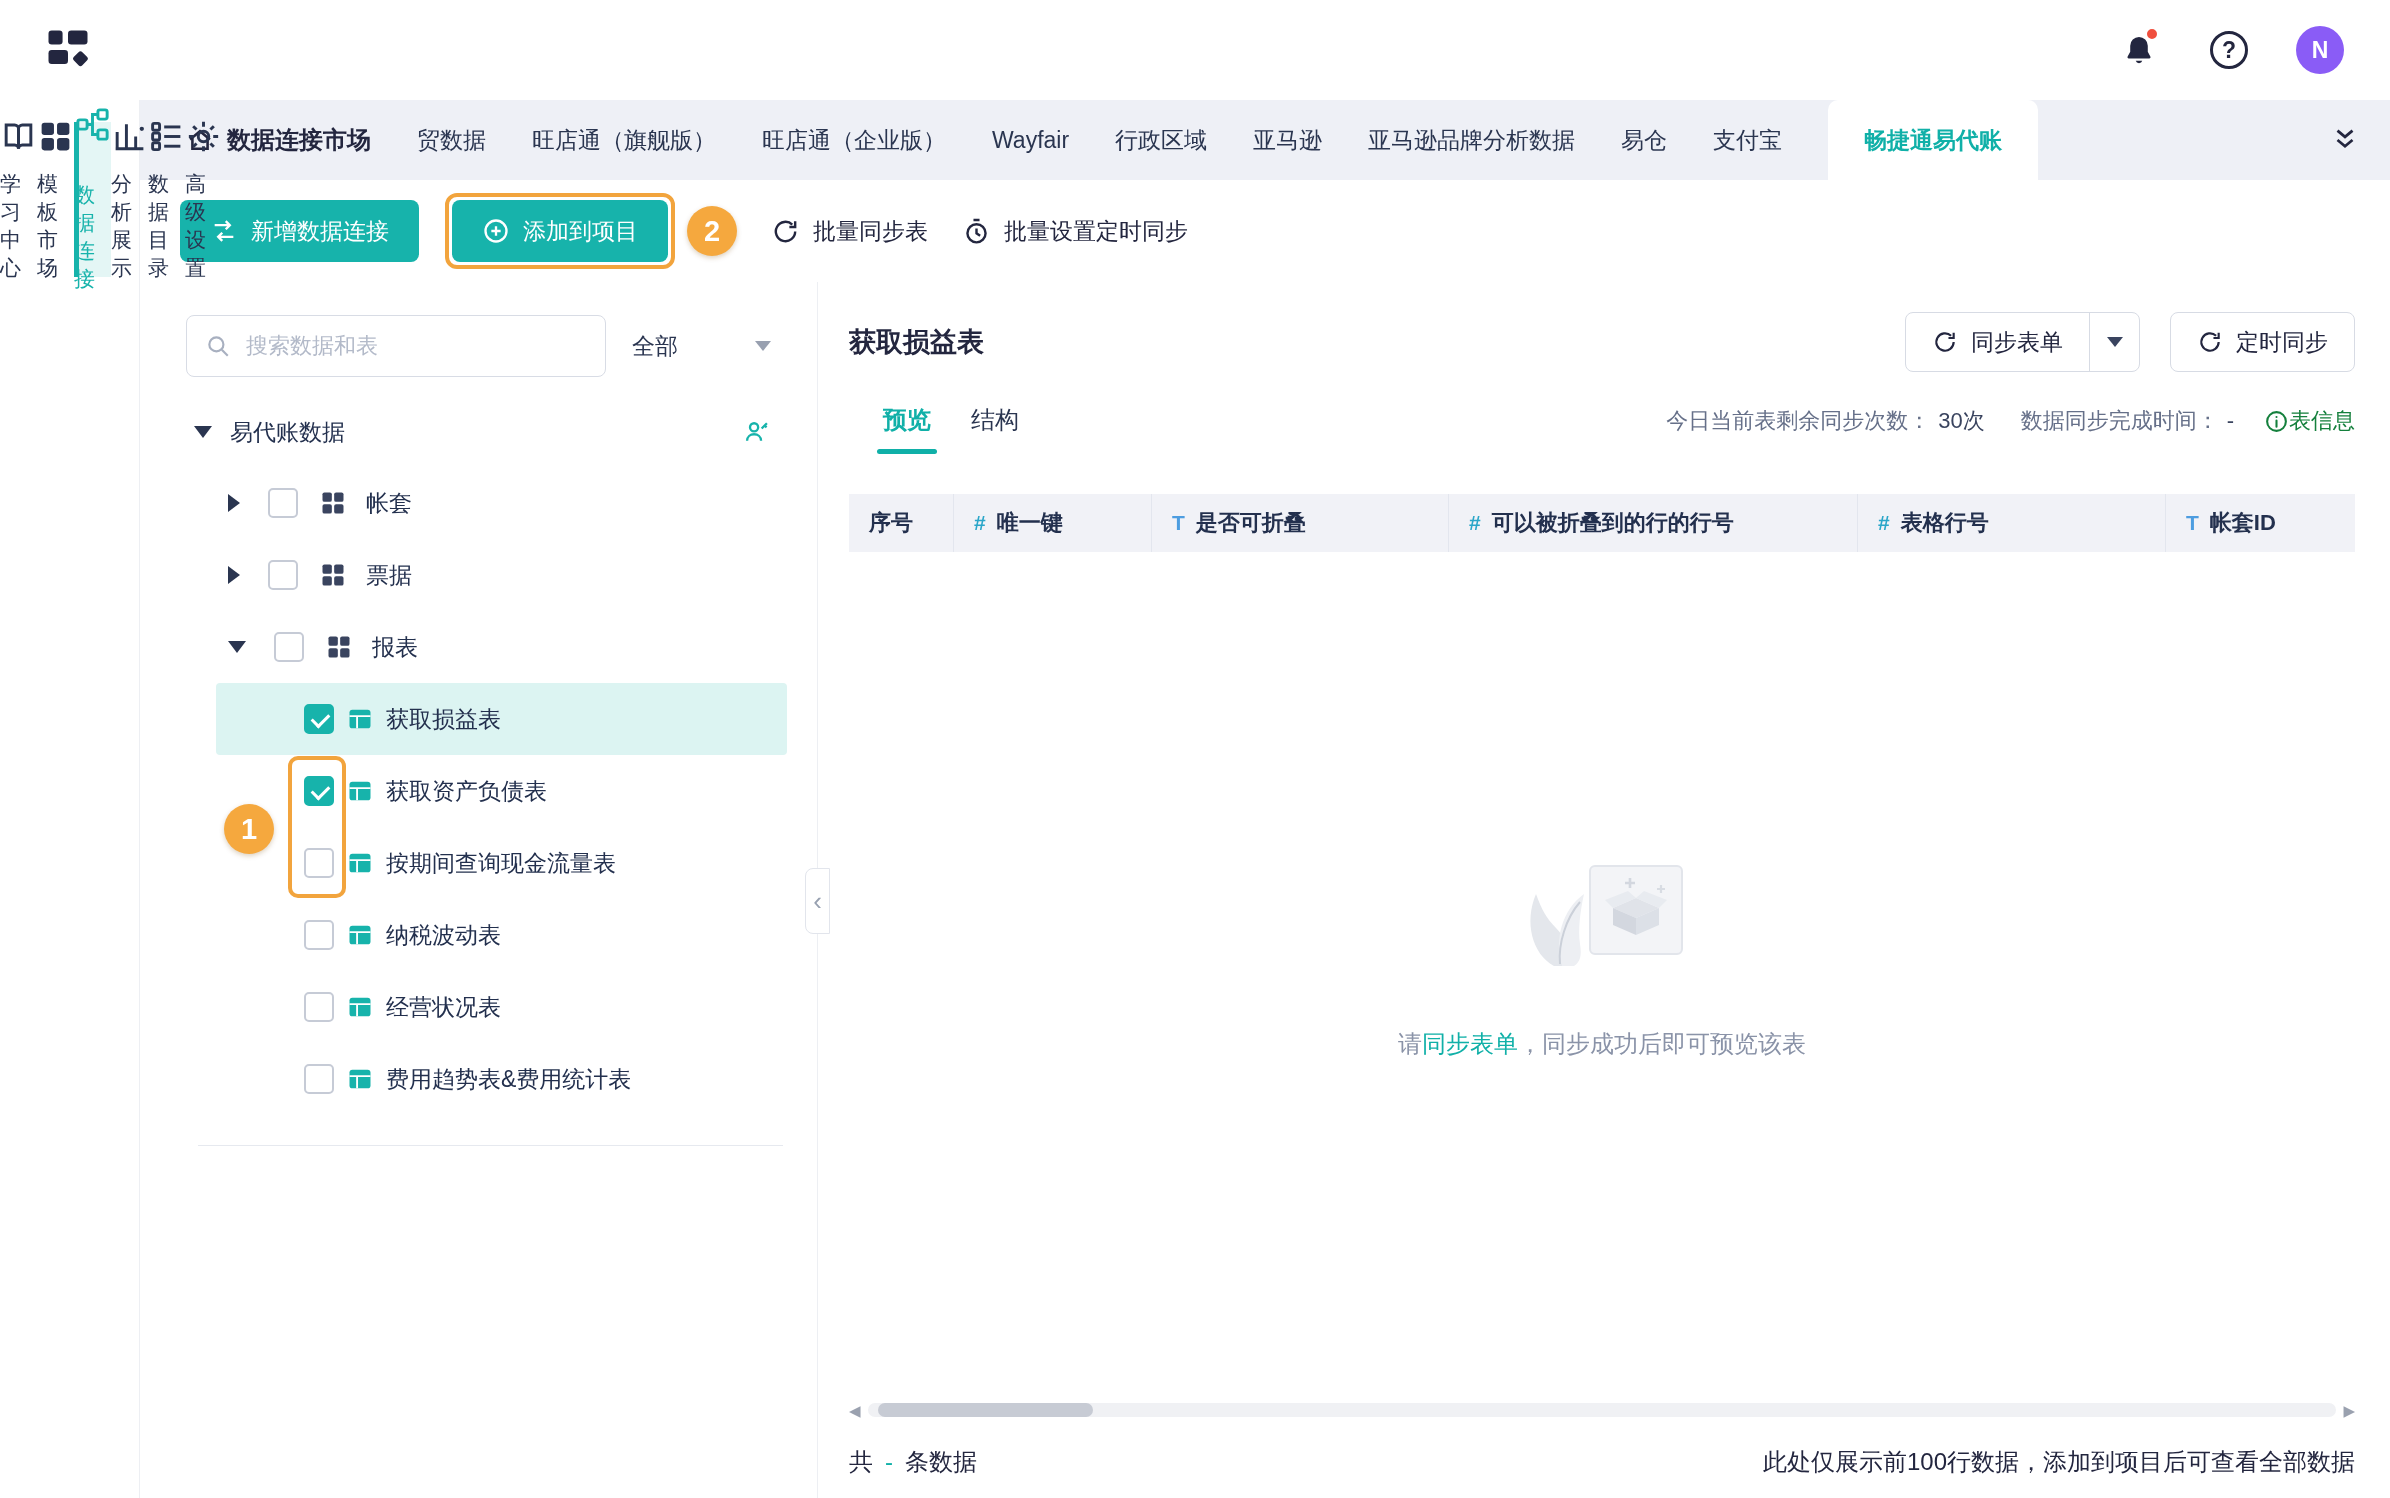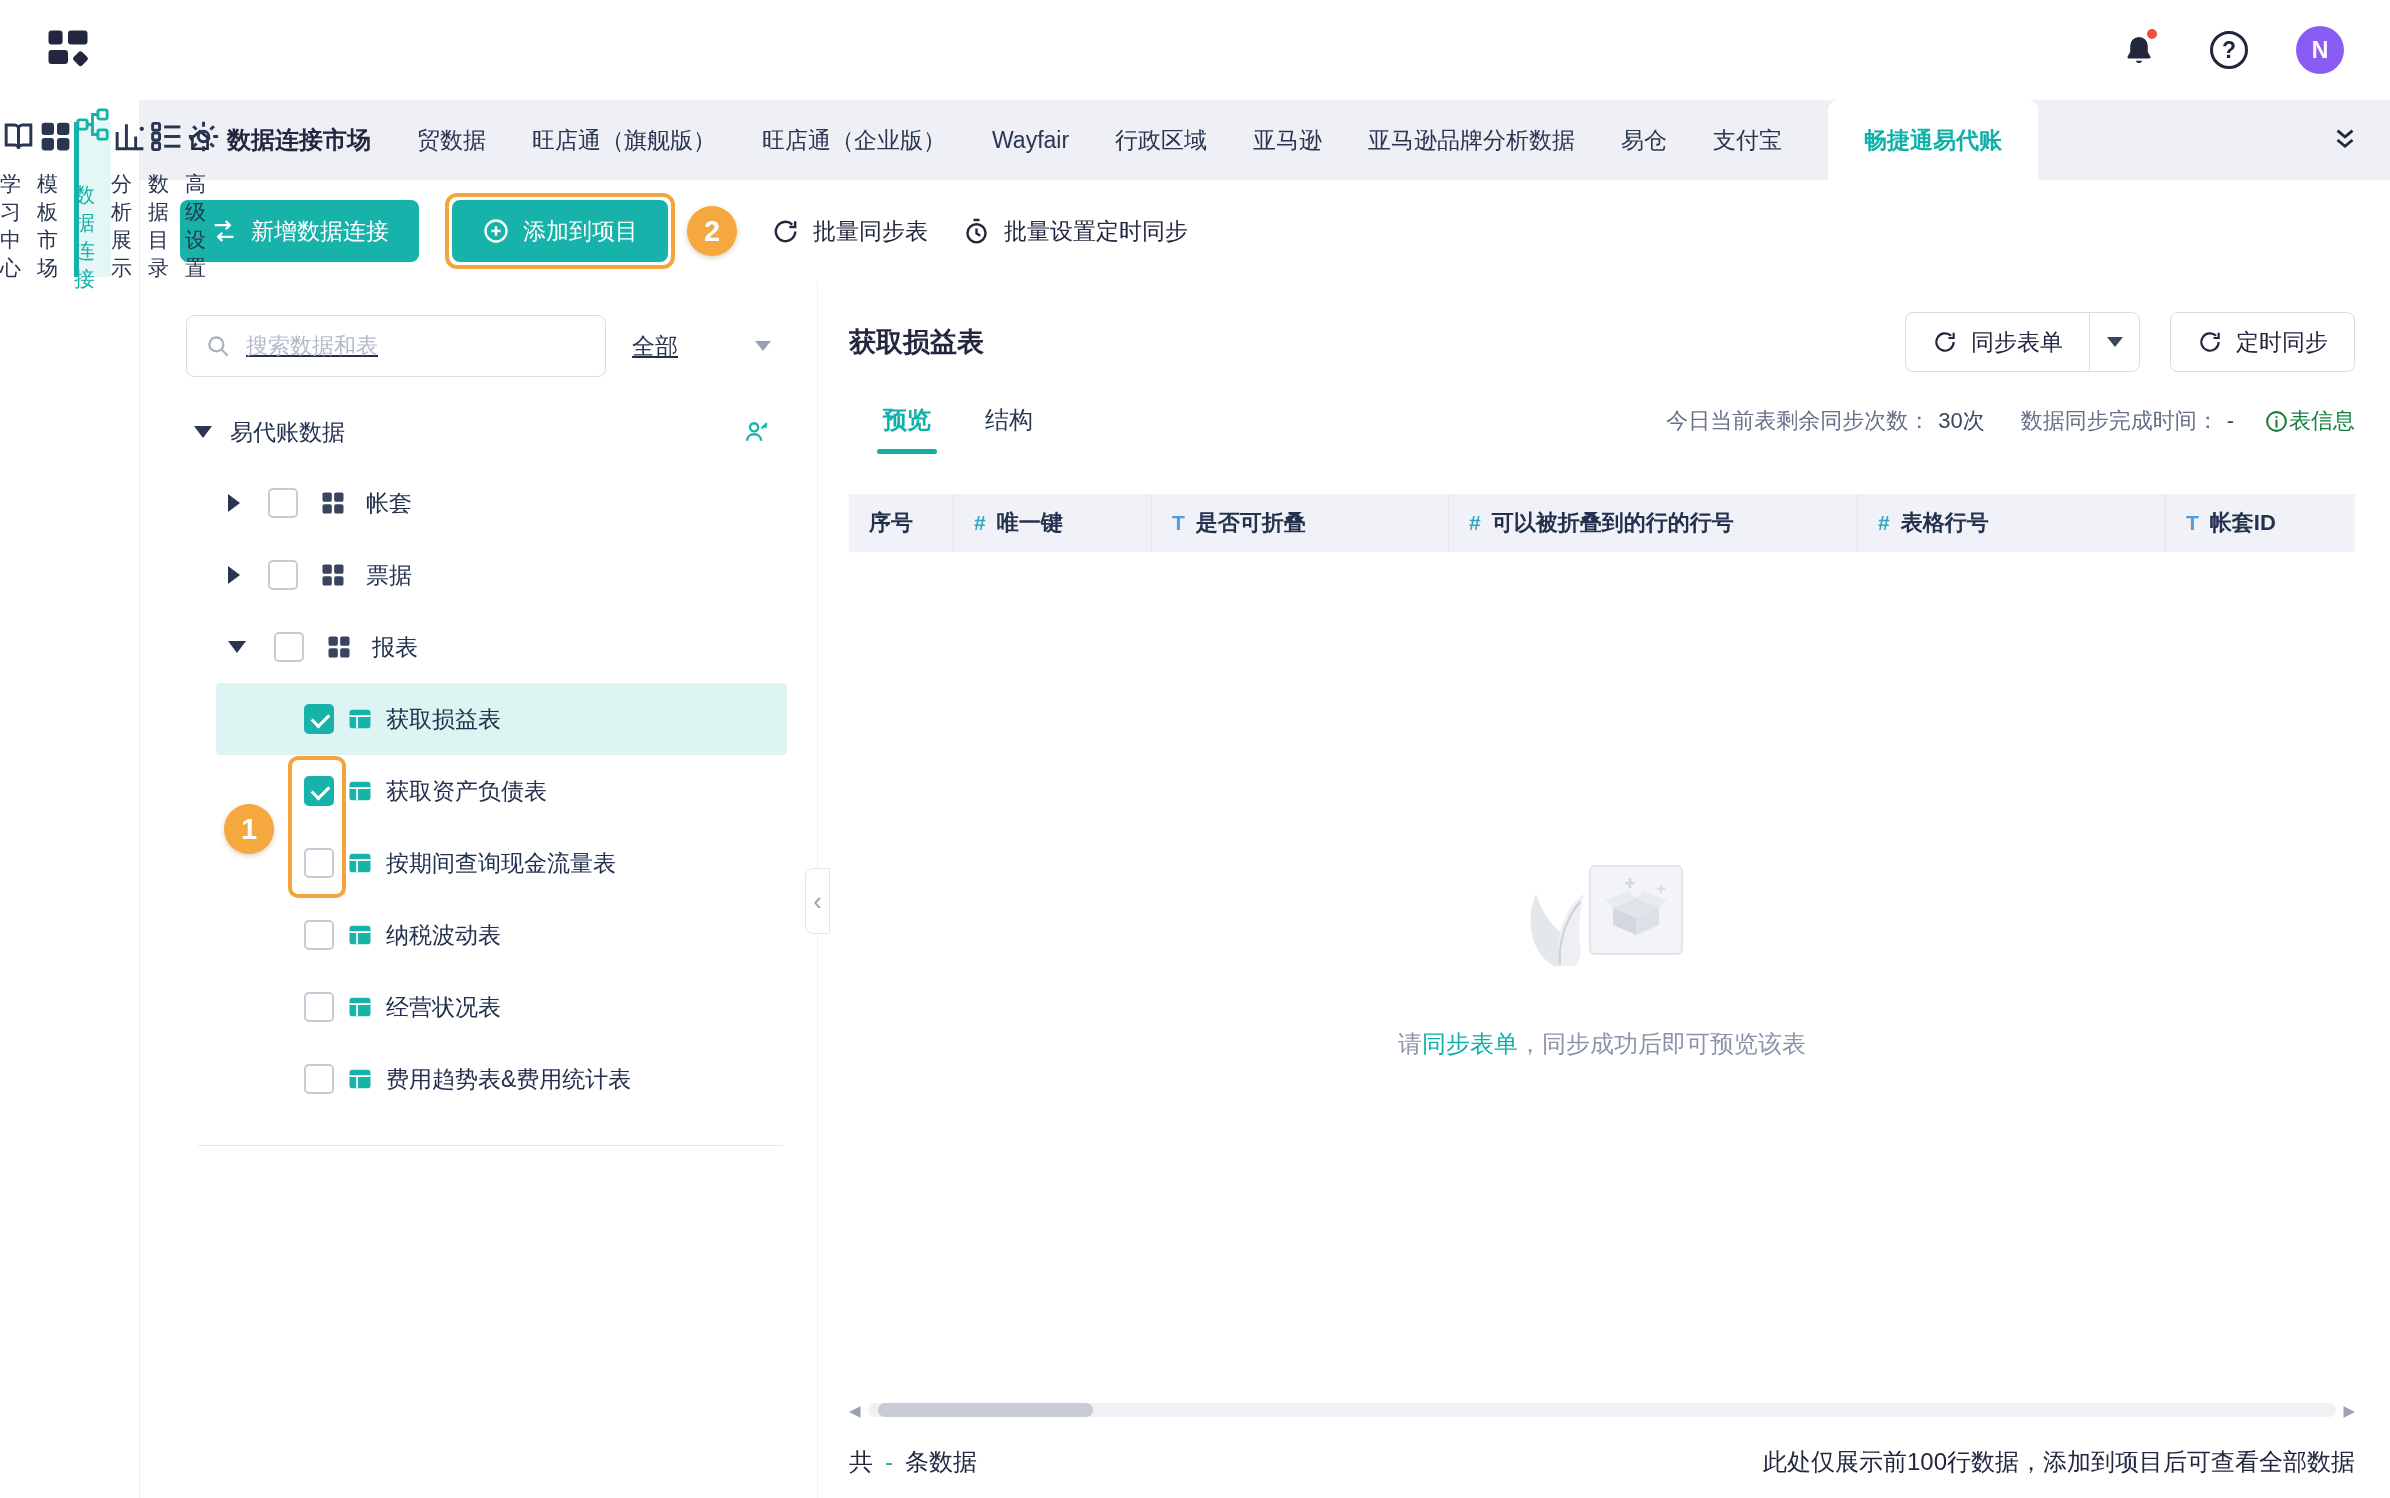--- a/index.html
+++ b/index.html
@@ -45,21 +45,21 @@
   .anno-wrap { border:4px solid #F2A43D; border-radius:12px; padding:3px; margin-left:26px; flex:none; }
   .anno-circle { width:50px; height:50px; border-radius:50%; background:#F5A83E; color:#fff; font-size:29px; font-weight:700; display:flex; align-items:center; justify-content:center; flex:none; box-shadow:0 2px 5px rgba(120,70,0,.25); }
   .anno-step2 { margin-left:12px; z-index:6; }
   .tool-link { display:flex; align-items:center; gap:13px; font-size:23px; color:#23263F; margin-left:34px; cursor:pointer; flex:none; }
   .tool-link svg { width:29px; height:29px; }
 
   
   .content { flex:1; min-height:0; display:flex; position:relative; background:#fff; }
 
   .tree-panel { width:678px; flex:none; padding:33px 30px 0 46px; border-right:1px solid #EDEFF3; position:relative; }
-  .search-row { display:flex; align-items:center;text-decoration:underline; }
+  .search-row { display:flex; align-items:center; }
   .search-box { width:420px; height:62px; border:1px solid #D8DCE5; border-radius:8px; display:flex; align-items:center; padding:0 14px 0 18px; gap:13px; color:#A8B0C0; background:#fff; }
   .search-box svg { width:26px; height:26px; flex:none; }
   .search-box input { border:none; outline:none; flex:1; min-width:0; font-size:22px; font-family:inherit; color:#252F4A; background:transparent; }
   .search-box input::placeholder { color:#B3BAC9; }
   .filter { margin-left:26px; flex:1; display:flex; align-items:center; justify-content:space-between; padding-right:16px; font-size:23px; color:#2A3550; cursor:pointer; }
   .caret-sm { width:0; height:0; border-left:8px solid transparent; border-right:8px solid transparent; border-top:10px solid #98A0B0; }
 
   .tree { margin-top:20px; }
   .t-row { height:72px; display:flex; align-items:center; font-size:23px; color:#23304E; cursor:pointer; }
   .t-root { height:70px; padding-left:8px; }
@@ -89,21 +89,21 @@
   .detail-header { margin-top:30px; height:60px; display:flex; align-items:center; }
   .detail-title { font-size:27px; font-weight:700; color:#23263F; }
   .header-actions { margin-left:auto; display:flex; align-items:center; gap:30px; }
   .btn-outline { display:flex; align-items:stretch; height:60px; border:1px solid #D7DBE4; border-radius:8px; background:#fff; font-size:23px; color:#23263F; cursor:pointer; overflow:hidden; }
   .bo-main { display:flex; align-items:center; gap:13px; padding:0 26px; }
   .bo-caret { width:50px; border-left:1px solid #D7DBE4; display:flex; align-items:center; justify-content:center; cursor:pointer; }
   .btn-outline svg { width:26px; height:26px; }
 
   .tabs-row { margin-top:18px; height:64px; display:flex; align-items:flex-end; }
   .tab2 { font-size:24px; color:#2A3550; padding:0 6px 18px; margin-left:28px; position:relative; cursor:pointer; }
-  .tab2 + .tab2 { margin-left:42px; }
+  .tab2 + .tab2 { margin-left:28px; }
   .tab2.active { color:#10B0A8; font-weight:600; }
   .tab2.active::after { content:""; position:absolute; left:0; right:0; bottom:0; height:5px; background:#10B0A8; border-radius:3px; }
   .tabs-meta { margin-left:auto; display:flex; align-items:center; font-size:22px; color:#667089; padding-bottom:18px; }
   .meta-val { color:#3A445F; margin-left:8px; }
   .meta-gap { margin-left:36px; }
   .table-info { display:flex; align-items:center; gap:0; color:#15803d; margin-left:30px; cursor:pointer; }
   .table-info svg { width:25px; height:25px; }
 
   .grid-header { margin-top:40px; height:58px; flex:none; display:flex; background:#F1F2F7; }
   .gh-cell { display:flex; align-items:center; gap:11px; padding-left:20px; font-size:22px; font-weight:600; color:#23304E; border-left:1px solid #E3E6EE; overflow:hidden; white-space:nowrap; }

